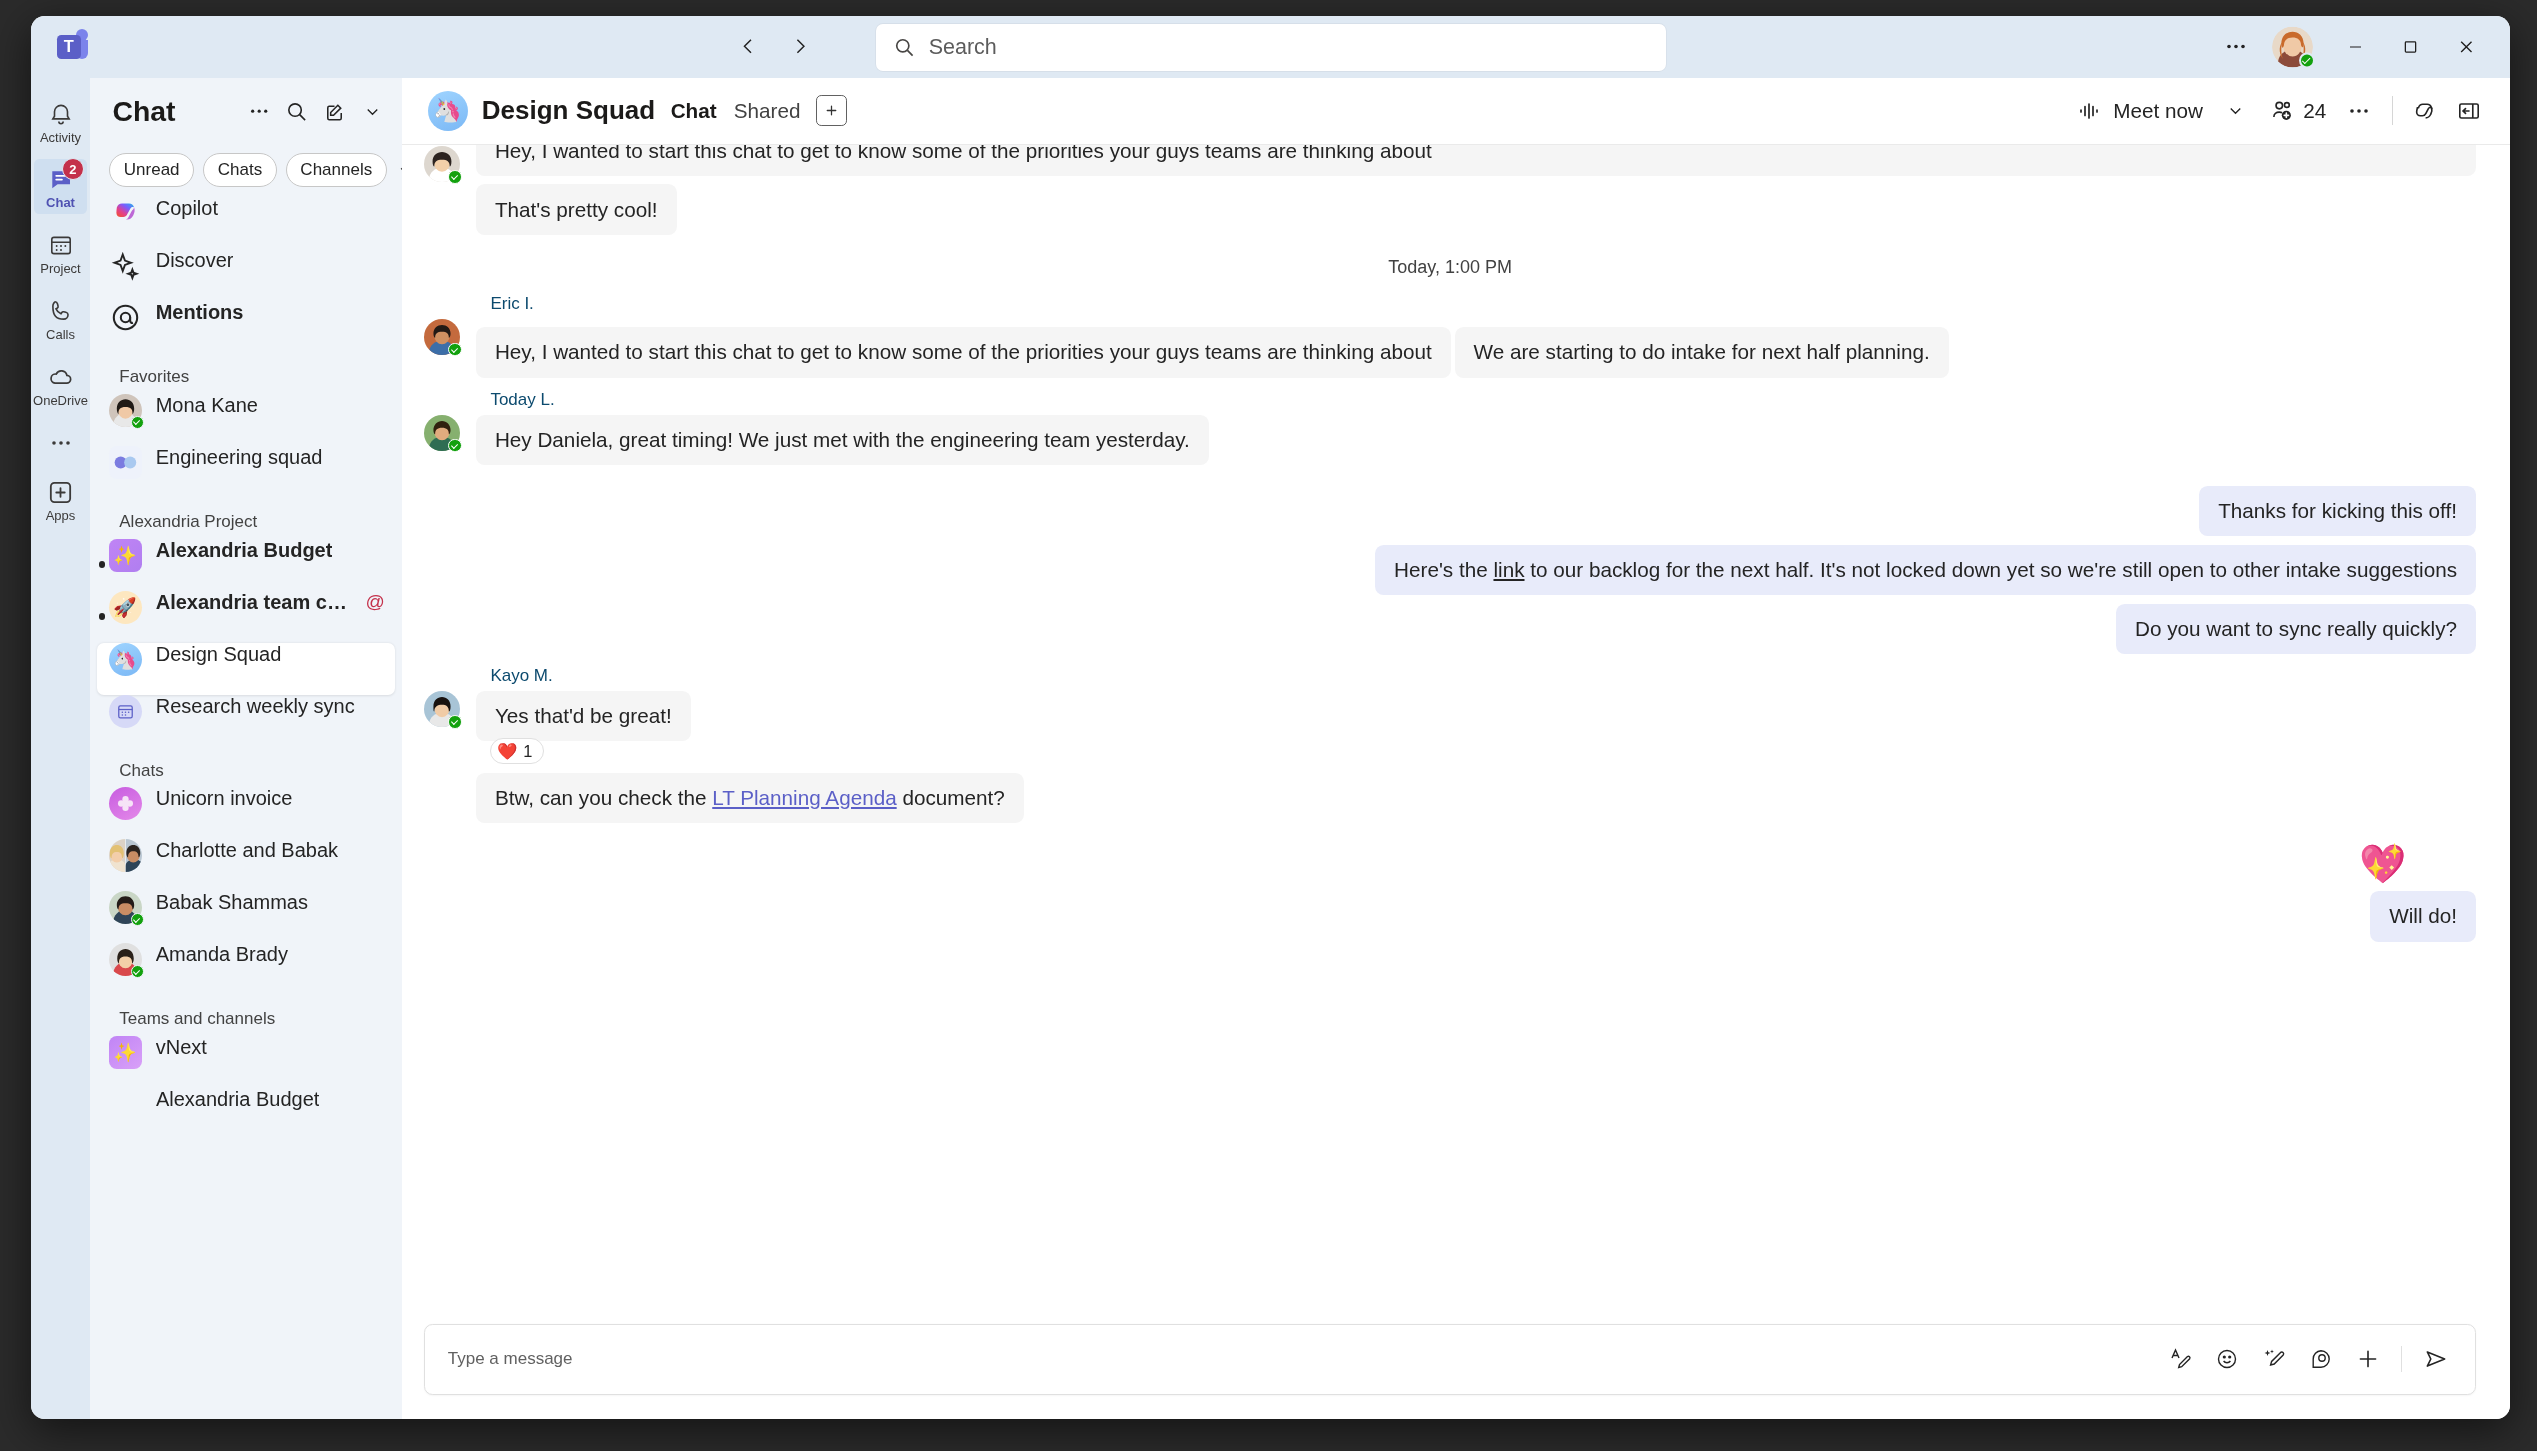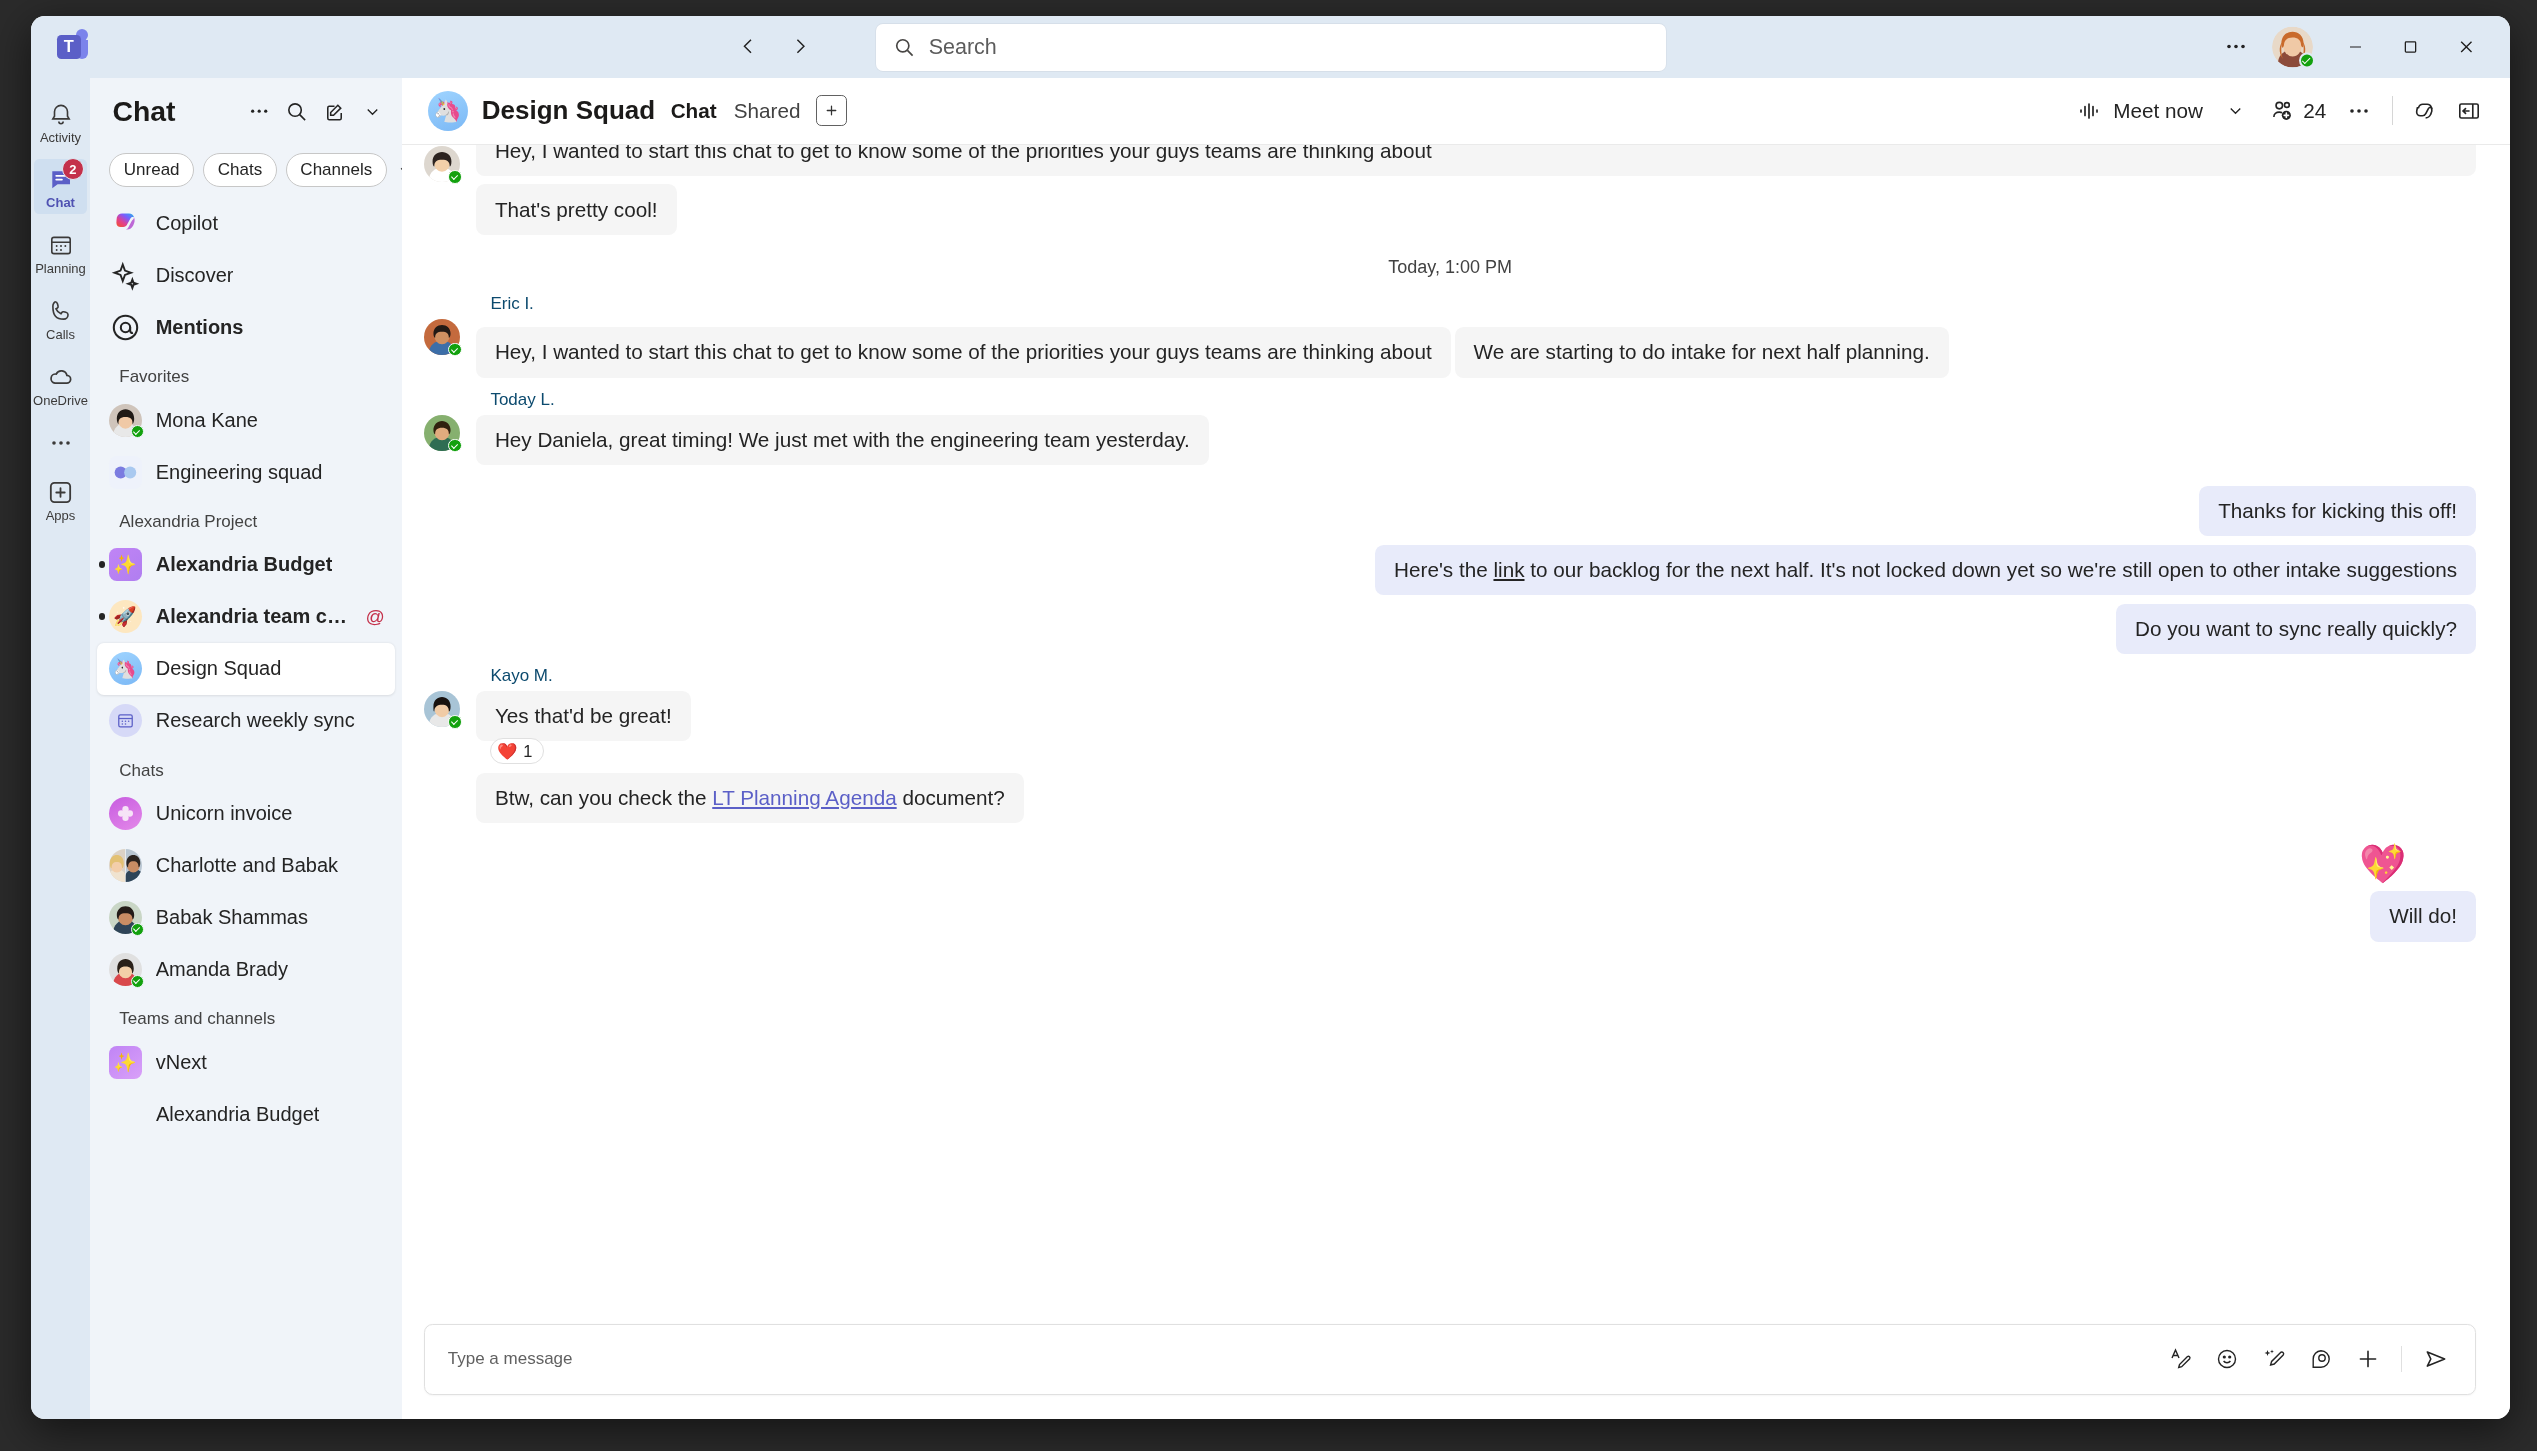--- a/index.html
+++ b/index.html
@@ -153,21 +153,21 @@
   .pill {
     height: 34px; padding: 0 13.8px;
     border: 0.9px solid #c7c7c7; border-radius: 17px;
     background: #fff; color: #242424; font-size: 17px;
     display: flex; align-items: center; cursor: pointer;
   }
   .filters .chev { margin-left: auto; cursor: pointer; color: #424242; display:flex; }
 
   .list-scroll { flex: 1; overflow: hidden; padding: 0 6.9px; }
   .li {
-    height: 52px; display: flex; align-items: center;
+    height: 52px; display: flex; 
     gap: 13.8px; padding: 0 10.3px 0 12px;
     border-radius: 6.9px; cursor: pointer; position: relative;
   }
   .li.selected { background: #ffffff; box-shadow: 0 0.9px 2.6px rgba(0,0,0,.10); }
   .li .nm { font-size: 20px; color: #242424; white-space: nowrap; overflow: hidden; text-overflow: ellipsis; }
   .li.unread .nm { font-weight: 700; }
   .li .dot-unread {
     position: absolute; left: 1.7px; top: 50%; margin-top: -3.4px;
     width: 6.9px; height: 6.9px; border-radius: 50%; background: #242424;
   }
@@ -371,21 +371,21 @@
           <svg width="26" height="26" viewBox="0 0 24 24" fill="none" stroke="#3b3a39" stroke-width="1.5">
             <rect x="3.5" y="5" width="17" height="15" rx="2"></rect>
                 <path d="M3.5 9.5h17"></path>
             <circle cx="8" cy="13" r=".9" fill="#3b3a39" stroke="none"></circle>
                 <circle cx="12" cy="13" r=".9" fill="#3b3a39" stroke="none"></circle>
             <circle cx="16" cy="13" r=".9" fill="#3b3a39" stroke="none"></circle>
                 <circle cx="8" cy="16.6" r=".9" fill="#3b3a39" stroke="none"></circle>
             <circle cx="12" cy="16.6" r=".9" fill="#3b3a39" stroke="none"></circle>
               </svg>
         </span>
-        <span class="lbl">Planning</span>
+        <span class="lbl">Project</span>
       </div>
 
       <div class="rail-item">
         <span class="rail-icon">
           <svg width="26" height="26" viewBox="0 0 24 24" fill="none" stroke="#3b3a39" stroke-width="1.5">
             <path d="M6.5 3.5c1.2 0 2 .8 2.3 2l.5 2c.2.9-.2 1.5-.9 1.9l-1 .6c.9 2 2.6 3.7 4.6 4.6l.6-1c.4-.7 1-1.1 1.9-.9l2 .5c1.2.3 2 1.1 2 2.3 0 2.2-1.8 4-4 4C7.6 19.5 4.5 16.4 4.5 7.5c0-2.2 1.8-4 2-4z"></path>
               </svg>
         </span>
         <span class="lbl">Calls</span>
       </div>

